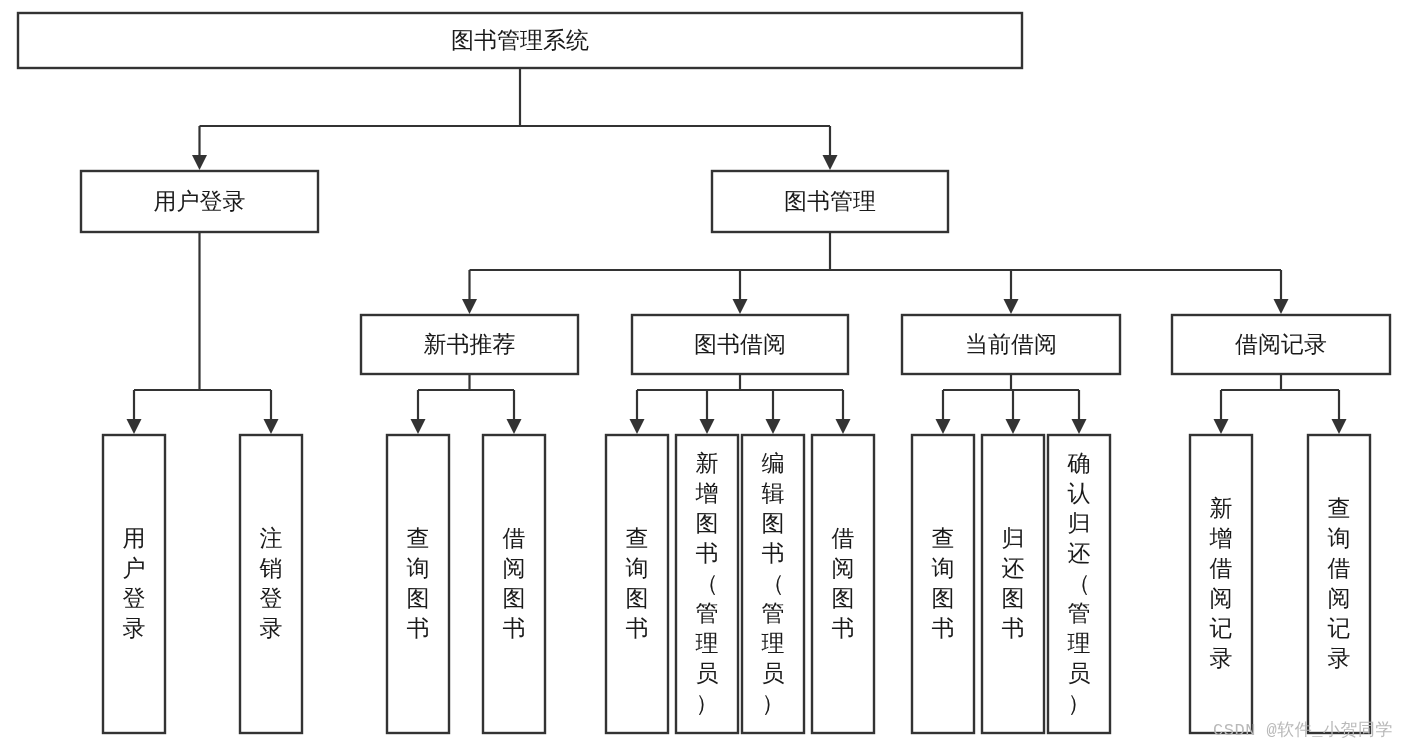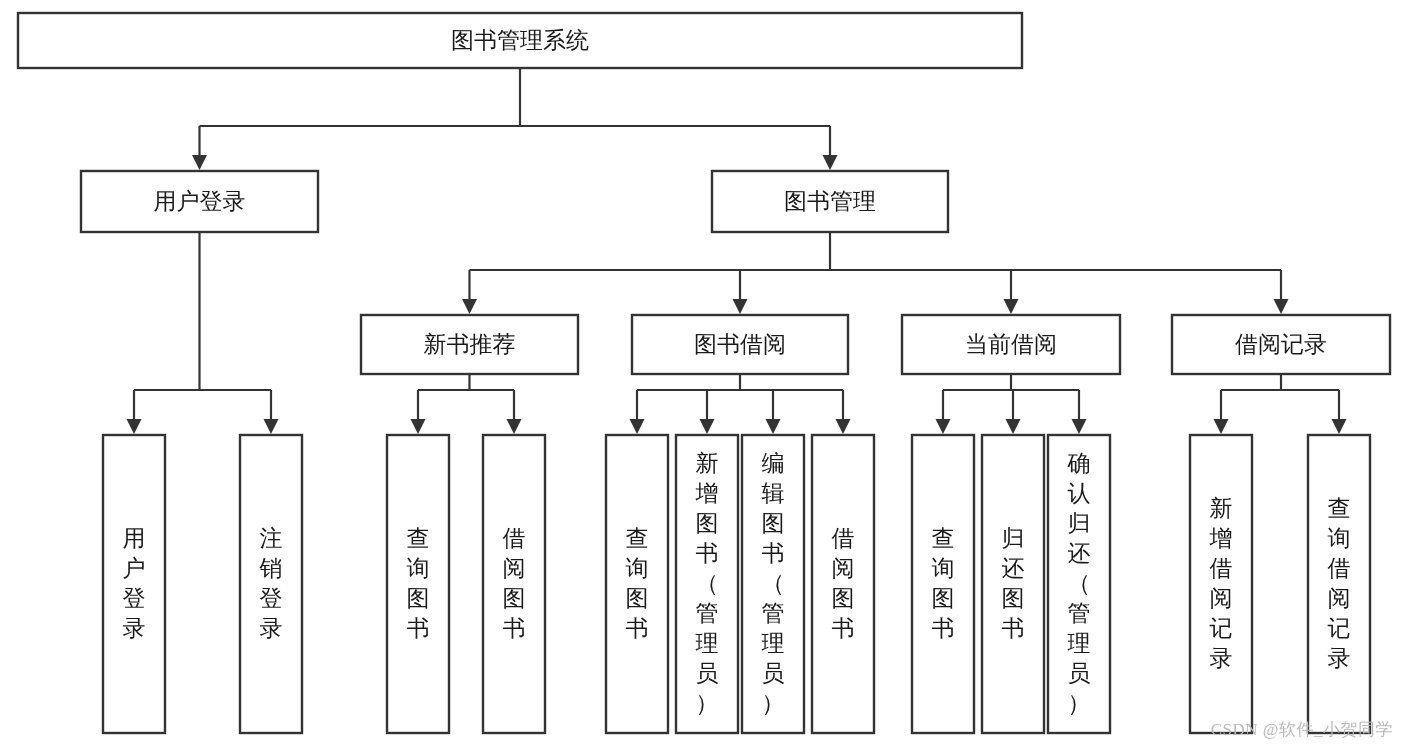--- a/index.html
+++ b/index.html
@@ -51,21 +51,21 @@
     fill: none;
   }
   .arrow-head {
     fill: #333333;
     stroke: none;
   }
   .watermark {
     position: absolute;
     right: 12px;
     bottom: 6px;
-    font-family: Liberation Serif, serif;
+    font-family: Liberation Mono, monospace;
     font-size: 17px;
     color: #b9b9b9;
     letter-spacing: 0.5px;
     white-space: nowrap;
     pointer-events: none;
   }
 </style>
 </head>
 <body>
 

